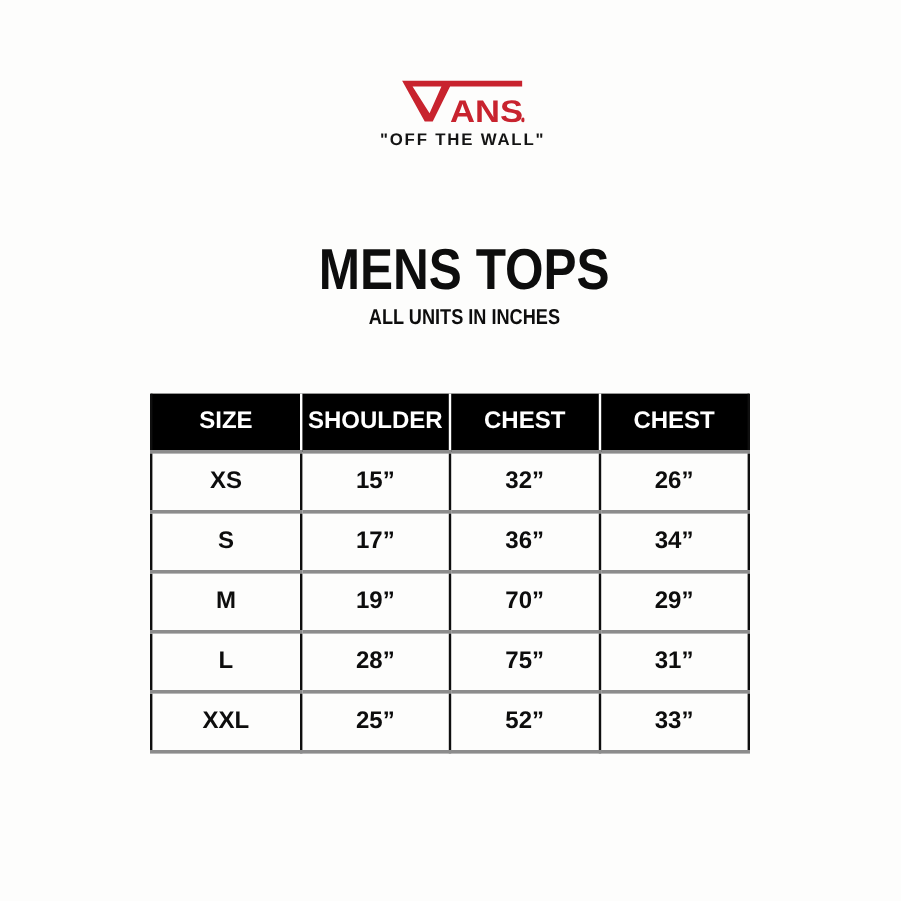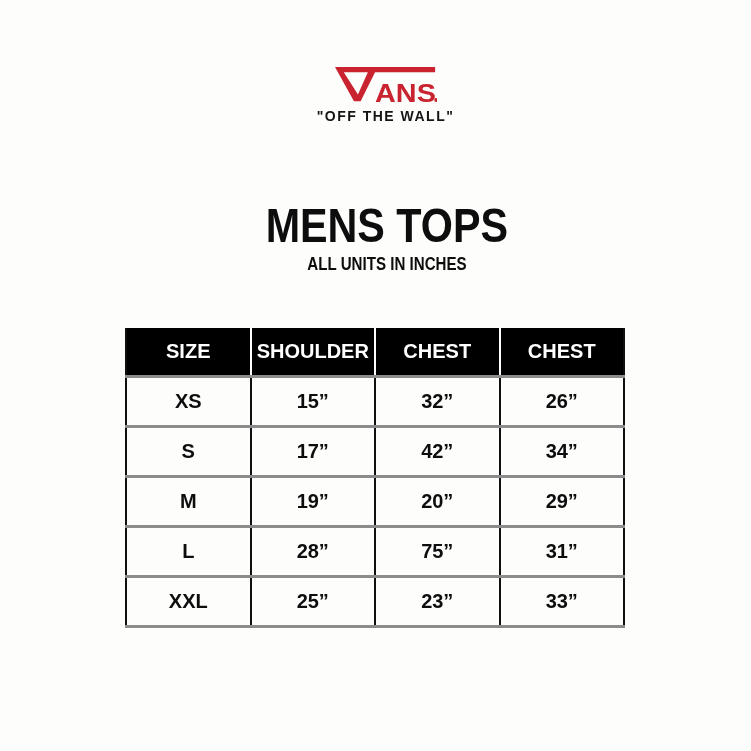--- a/index.html
+++ b/index.html
@@ -120,36 +120,36 @@
     <tbody>
       <tr>
         <td>XS</td>
         <td>15”</td>
         <td>32”</td>
         <td>26”</td>
       </tr>
       <tr>
         <td>S</td>
         <td>17”</td>
-        <td>42”</td>
+        <td>36”</td>
         <td>34”</td>
       </tr>
       <tr>
         <td>M</td>
         <td>19”</td>
-        <td>20”</td>
+        <td>70”</td>
         <td>29”</td>
       </tr>
       <tr>
         <td>L</td>
         <td>28”</td>
         <td>75”</td>
         <td>31”</td>
       </tr>
       <tr>
         <td>XXL</td>
         <td>25”</td>
-        <td>23”</td>
+        <td>52”</td>
         <td>33”</td>
       </tr>
     </tbody>
   </table>
 </div>
 
 </body></html>

